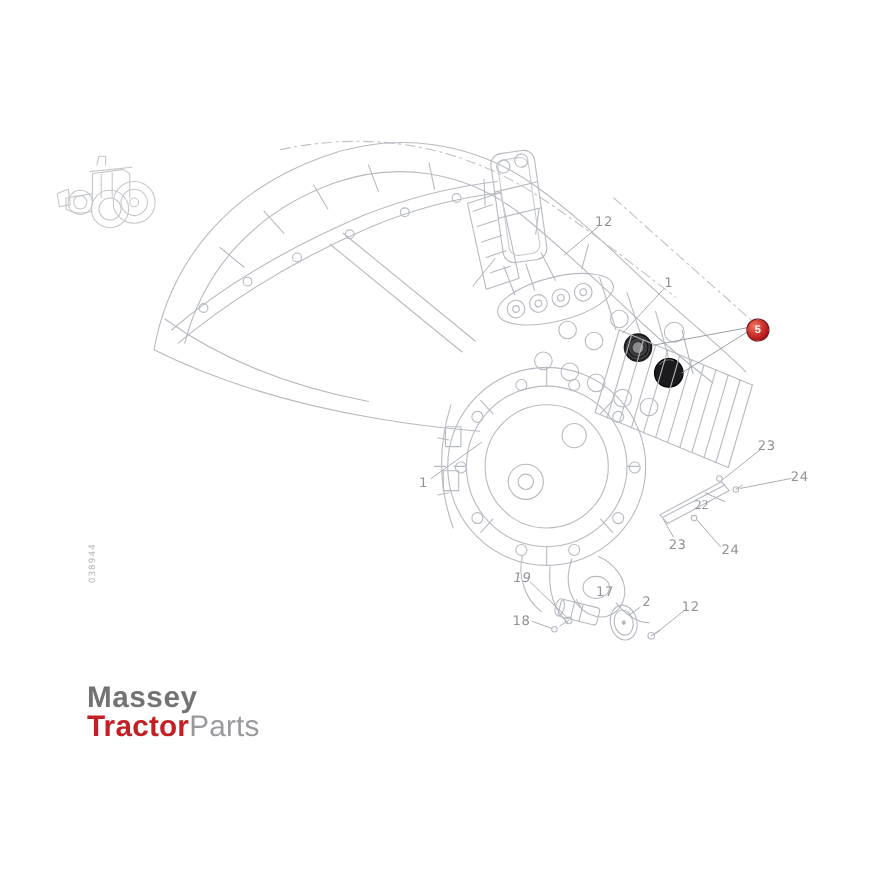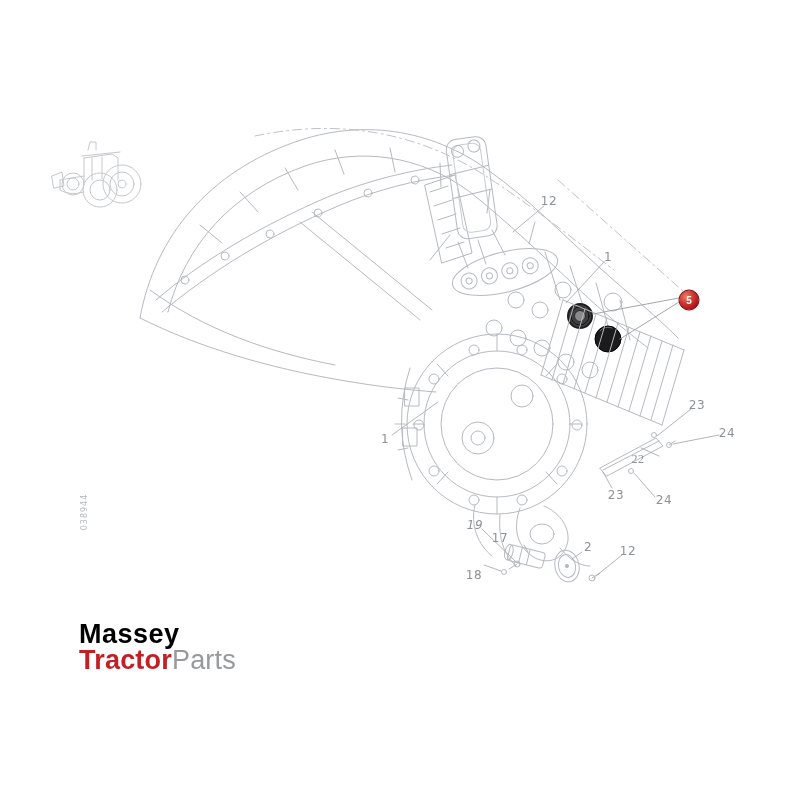--- a/index.html
+++ b/index.html
@@ -22,21 +22,21 @@
     box-shadow:0 0 1px rgba(0,0,0,.35);
     display:flex;align-items:center;justify-content:center;
     font-size:10px;font-weight:bold;color:#ffffff;cursor:pointer;
   }
   .watermark{
     position:absolute;transform:translate(-50%,-50%) rotate(-90deg);
     font-size:8px;color:#b5b8bb;letter-spacing:1px;
     font-family:"DejaVu Sans",sans-serif;
   }
   .logo{position:absolute;left:79px;top:621px;line-height:26px;white-space:nowrap;}
-  .logo .l1{font-size:27px;font-weight:bold;color:#000000;letter-spacing:0.5px;}
+  .logo .l1{font-size:27px;font-weight:bold;color:#737373;letter-spacing:0.5px;}
   .logo .l2red{font-size:27px;font-weight:bold;color:#c32026;letter-spacing:0.2px;}
   .logo .l2gray{font-size:27px;font-weight:normal;color:#97999c;letter-spacing:0.2px;text-align:center;}
 </style>
 </head>
 <body>
 
 <div class="canvas">
 
   <svg width="800" height="800" viewBox="0 0 800 800">
     <g fill="none" stroke="#b6bac0" stroke-width="1" stroke-linecap="round" stroke-linejoin="round">
@@ -218,24 +218,24 @@
   <div class="callout-layer">
       <span class="callout" style="left: 549px; top: 201px;">12</span>
       <span class="callout" style="left: 608px; top: 257px;">1</span>
       <span class="callout" style="left: 385px; top: 439px;">1</span>
       <span class="callout" style="left: 697px; top: 405px;">23</span>
       <span class="callout" style="left: 727px; top: 433px;">24</span>
       <span class="callout" style="left: 638px; top: 459px; font-family: Liberation Serif, serif;">22</span>
       <span class="callout" style="left: 616px; top: 495px;">23</span>
       <span class="callout" style="left: 664px; top: 500px;">24</span>
       <span class="callout" style="left: 475px; top: 525px; font-style: italic;">19</span>
-      <span class="callout" style="left: 500px; top: 538px;">17</span>
+      <span class="callout" style="left: 550px; top: 538px;">17</span>
       <span class="callout" style="left: 588px; top: 547px;">2</span>
       <span class="callout" style="left: 628px; top: 551px;">12</span>
-      <span class="callout" style="left: 474px; top: 564px; margin-top: 11px;">18</span>
+      <span class="callout" style="left: 474px; top: 564px;">18</span>
     </div>
 
   <div class="badge" style="left: 689px; top: 300px;">
     <span>5</span>
   </div>
 
   <div class="watermark" style="left: 84px; top: 512px;">038944</div>
 
   <div class="logo">
     <div class="l1">Massey</div>

